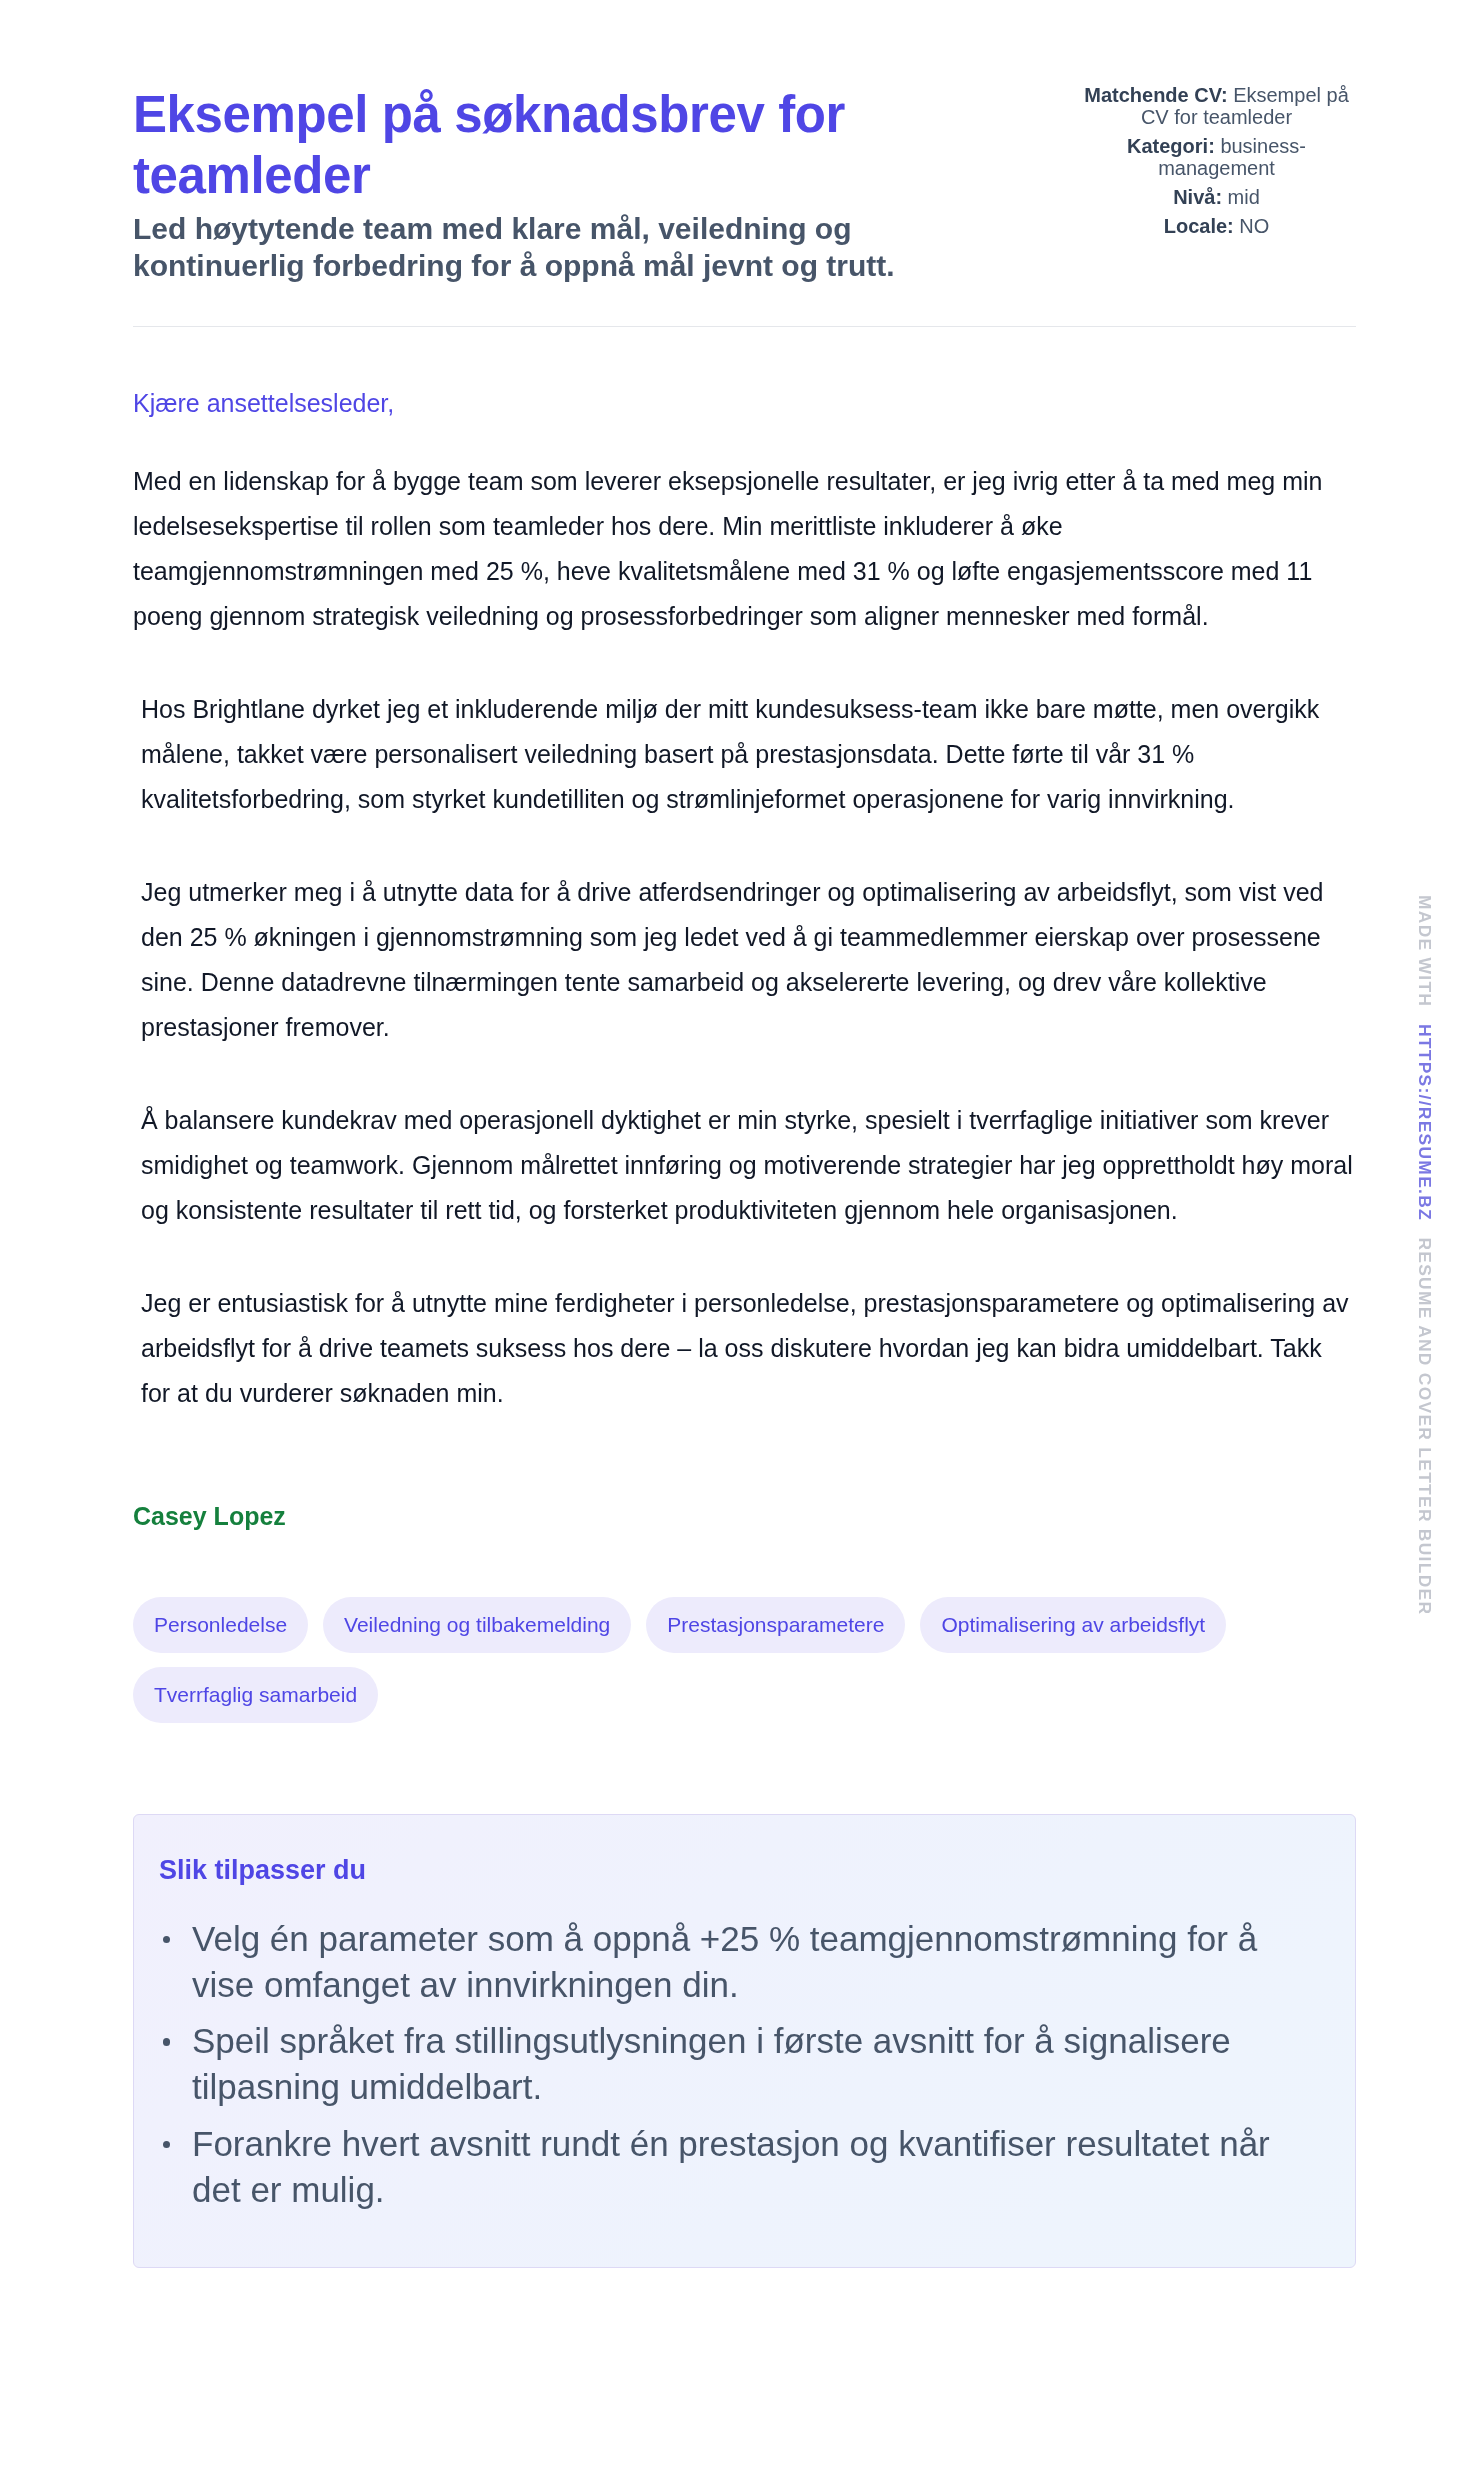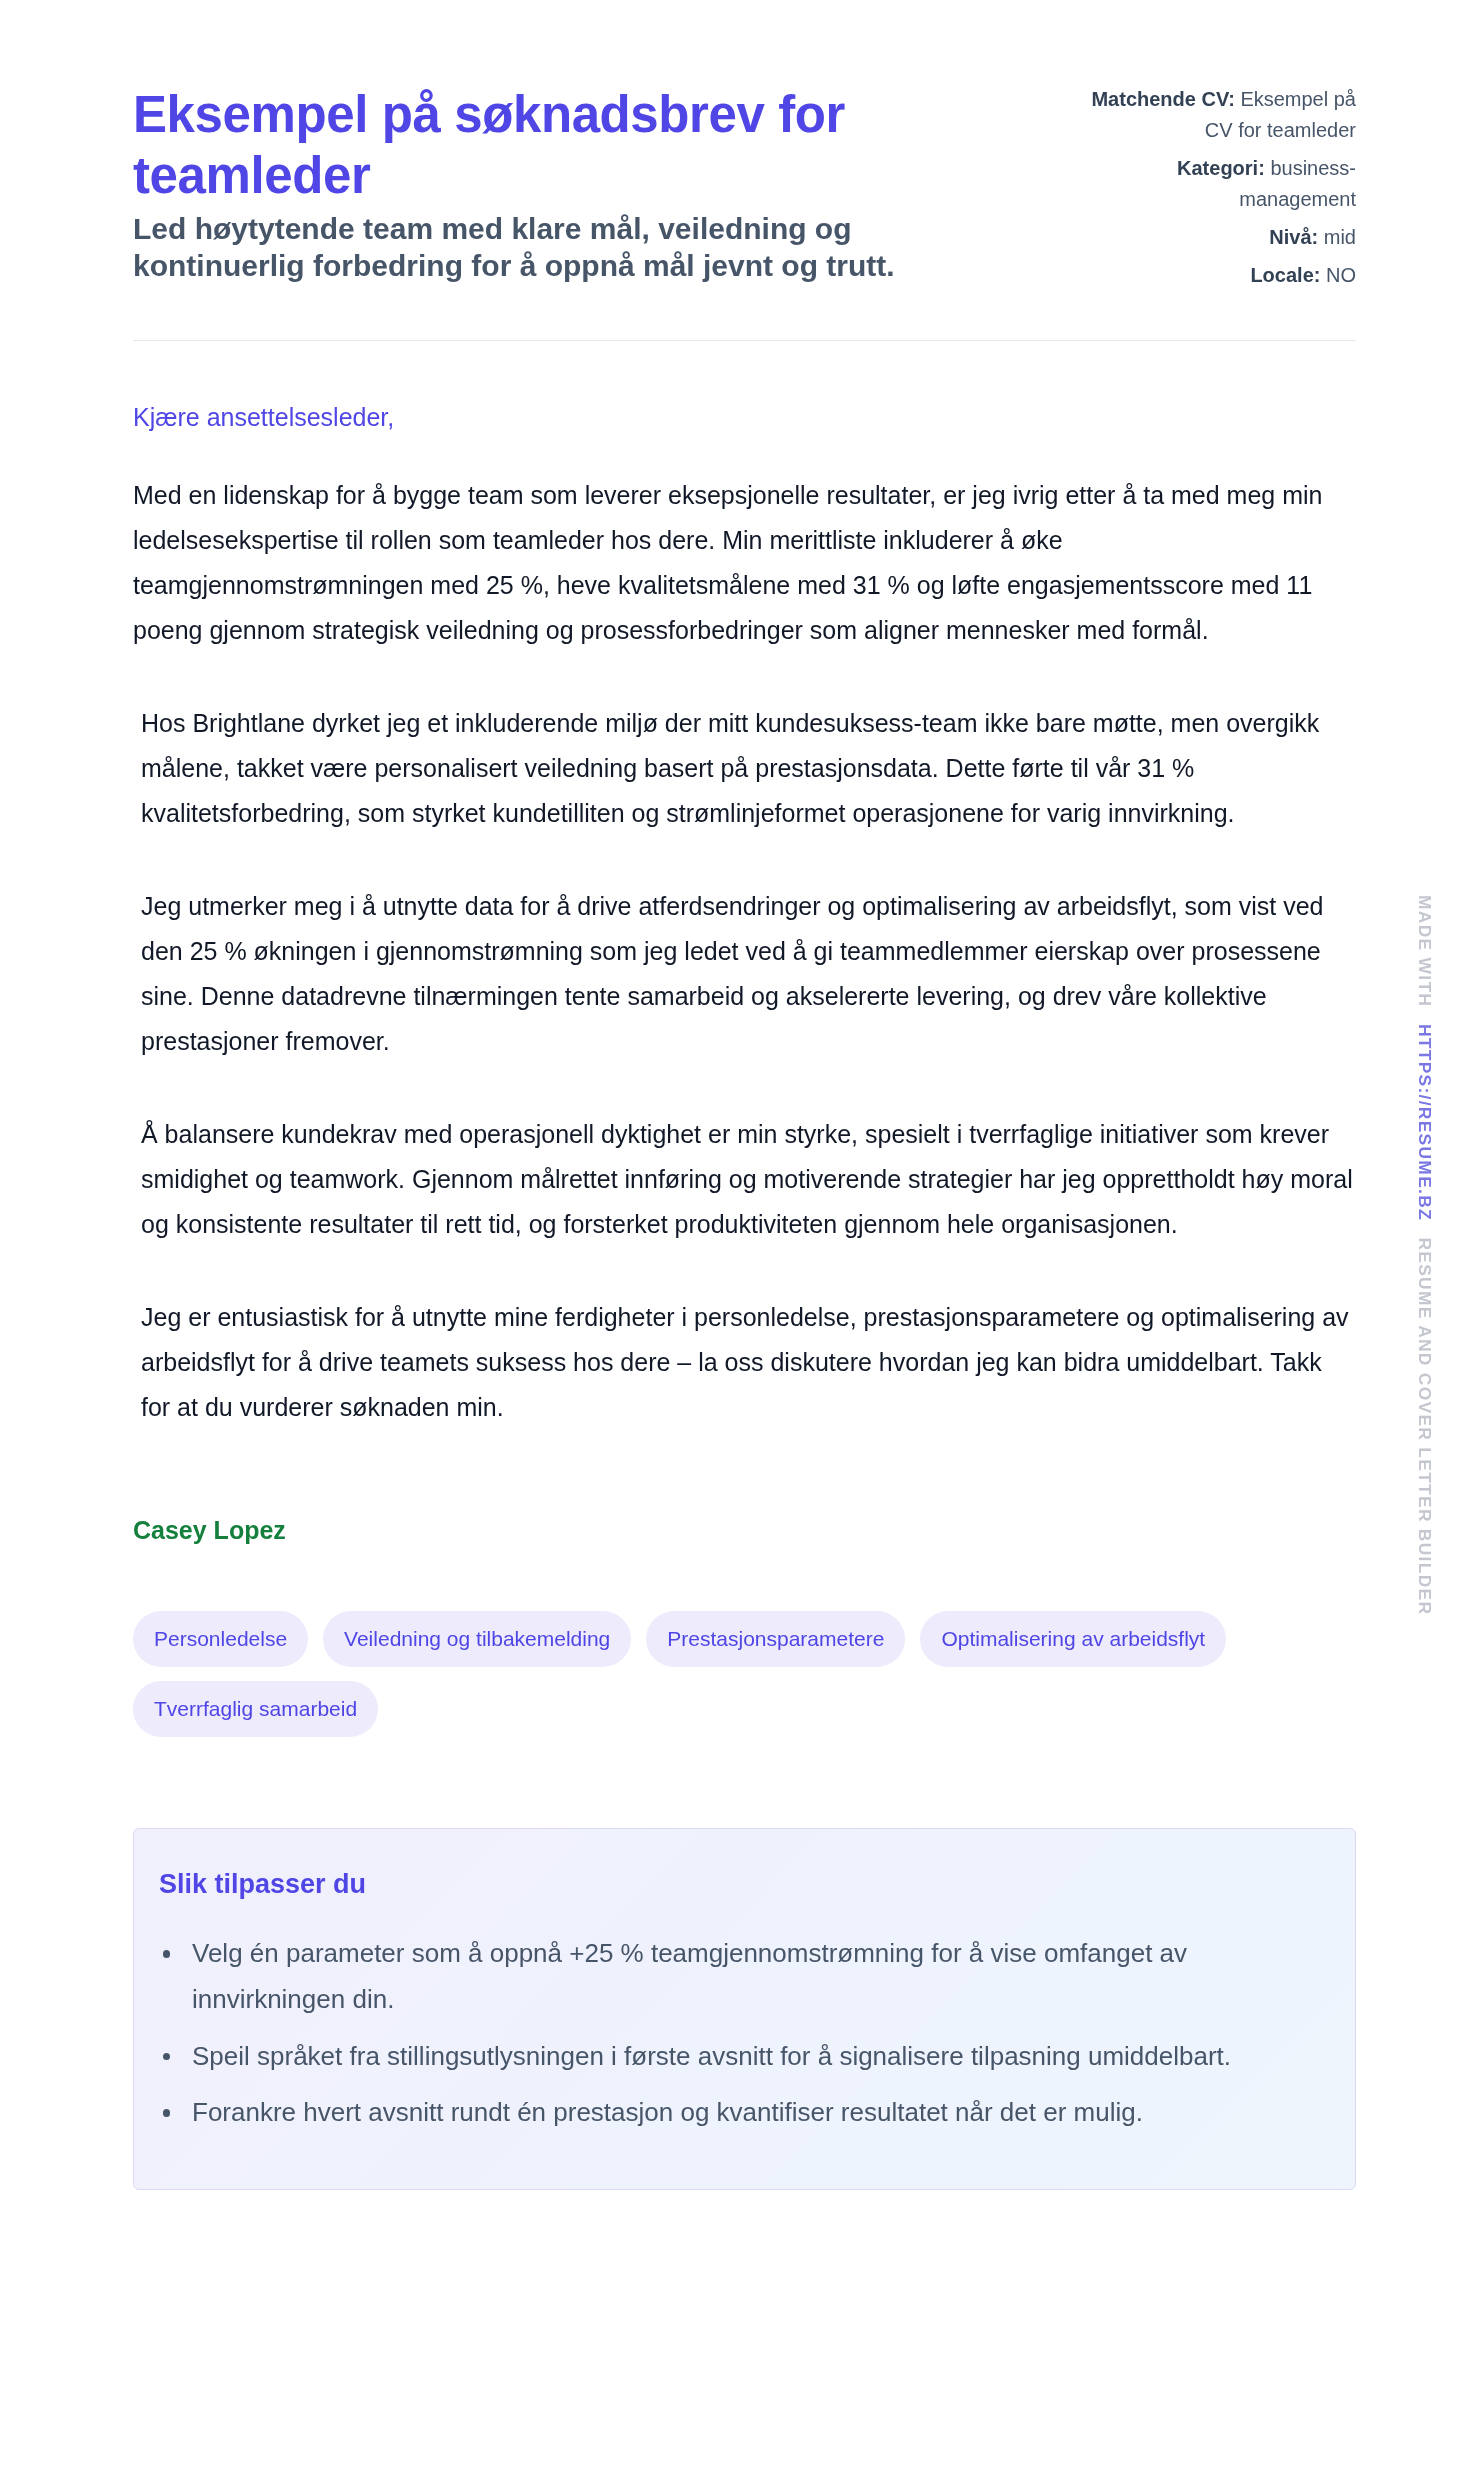--- a/index.html
+++ b/index.html
@@ -35,23 +35,23 @@
   }
   .subtitle {
     margin-top: 3.5px;
     font-size: 30px;
     line-height: 37px;
     font-weight: 700;
     color: #475569;
   }
   .meta {
     width: 279px;
-    text-align: right;
+    text-align: center;
     font-size: 20px;
-    line-height: 31px;
+    line-height: 22px;
     color: #475569;
     padding-top: 0;
   }
   .meta-row { margin-bottom: 7px; }
   .meta-key { font-weight: 700; color: #334155; }
 
   
   .salutation {
     margin-top: 61px;
     font-size: 25px;
@@ -115,21 +115,21 @@
     color: #4f46e5;
     line-height: 35px;
   }
   .tips-list {
     margin-top: 28px;
     list-style: none;
   }
   .tips-list li {
     position: relative;
     padding-left: 33px;
-    font-size: 26px;
+    font-size: 35px;
     line-height: 46px;
     color: #475569;
     margin-bottom: 10.5px;
   }
   .tips-list li:last-child { margin-bottom: 16px; }
   .tips-list li::before {
     content: "";
     position: absolute;
     left: 3.5px;
     top: 20px;

